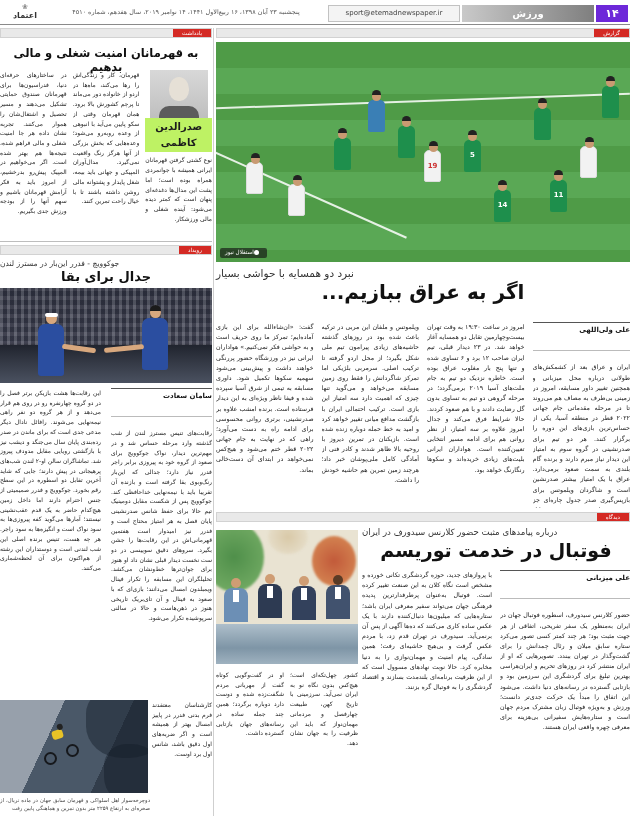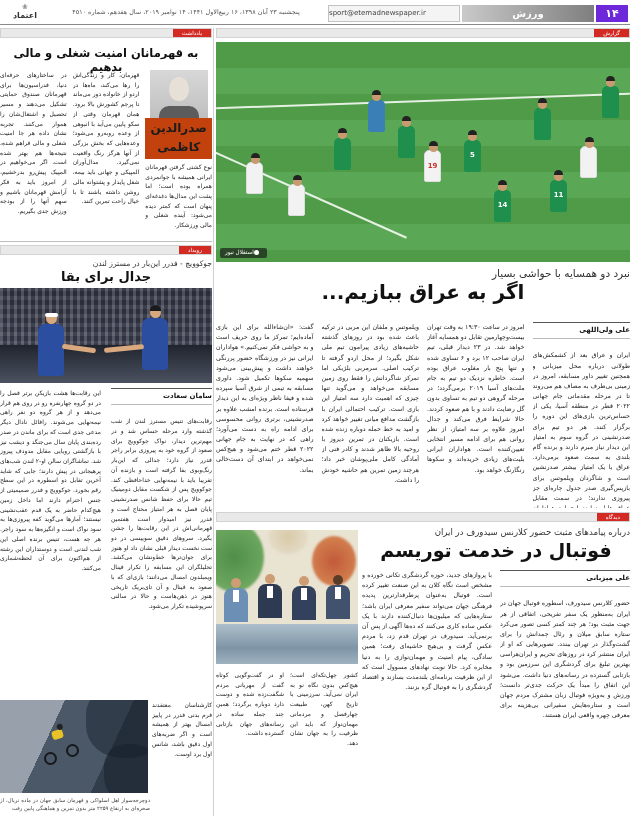--- a/index.html
+++ b/index.html
@@ -8,39 +8,39 @@
   #page{position:relative;width:630px;height:820px;margin:0 auto;background:#fff;overflow:hidden;direction:rtl;}
   .abs{position:absolute;}
 
   
   .pagenum{left:auto;right:2px;top:5px;width:32px;height:17px;background:#6d28d9;color:#fff;
     font-weight:bold;font-size:11px;text-align:center;line-height:17px;}
   .sectionbar{right:36px;top:5px;width:132px;height:17px;
     background:linear-gradient(to left,#7f7f7f,#c9c9c9);color:#fff;font-weight:bold;
     font-size:10px;text-align:center;line-height:17px;}
   .emailbox{right:170px;top:5px;width:132px;height:17px;background:#f4f4f4;border:1px solid #c2c2c2;
-    color:#444;font-size:7px;text-align:left;line-height:15px;direction:ltr;}
+    color:#444;font-size:7px;text-align:center;line-height:15px;direction:ltr;}
   .dateline{right:306px;top:8px;left:48px;color:#555;font-size:6.4px;text-align:center;white-space:nowrap;overflow:hidden;}
   .brand{left:5px;top:4px;width:40px;text-align:center;color:#333;font-size:8px;font-weight:bold;line-height:1.1;}
   .brand .orn{font-size:7px;color:#888;display:block;}
   .hdr-rule{left:0;right:0;top:24px;border-top:1px solid #8a8a8a;height:0;}
 
   
   .strip{height:10px;background:#e9e9e9;border:1px solid #d2d2d2;display:flex;align-items:stretch;}
   .redlabel{background:#d42a24;color:#fff;font-size:5.6px;line-height:9px;padding:0 9px;height:100%;
     display:inline-block;}
   .vdiv{left:213px;top:28px;width:1px;height:788px;background:#cfcfcf;}
 
   
-  .kicker{color:#333;text-align:right;}
+  .kicker{color:#333;text-align:left;}
   .headline{color:#111;font-weight:bold;text-align:center;letter-spacing:-0.3px;}
   .cols{display:flex;}
   .col{flex:1;overflow:hidden;font-size:6.3px;line-height:1.62;color:#1c1c1c;text-align:justify;}
   .col-sm{font-size:6.0px;}
-  .byline{border-top:1.5px solid #555;border-bottom:0.5px solid #bbb;padding:2px 0 2px;margin-bottom:11px;
+  .byline{border-top:1.5px solid #555;border-bottom:0.5px solid #bbb;padding:2px 0 14px;margin-bottom:11px;
     font-weight:bold;font-size:7px;color:#111;}
   .caption{font-size:5.3px;line-height:1.5;color:#444;text-align:justify;}
   .rule{border-top:1px solid #bdbdbd;height:0;}
 
   
   .main-photo{left:216px;top:42px;width:414px;height:220px;overflow:hidden;
     background:repeating-linear-gradient(180deg,#4f9b47 0 26px,#5aa855 26px 52px);}
   .pitchline{position:absolute;background:rgba(255,255,255,.85);}
   .pl{position:absolute;width:17px;height:32px;border-radius:5px 5px 2px 2px;}
   .pl::before{content:"";position:absolute;top:-8px;left:4px;width:9px;height:9px;border-radius:50%;background:#c99a72;}
@@ -65,21 +65,21 @@
   .tn{position:absolute;width:26px;height:52px;border-radius:7px 7px 3px 3px;background:#2b4ea0;}
   .tn::before{content:"";position:absolute;top:-11px;left:8px;width:11px;height:11px;border-radius:50%;background:#d8a87e;}
   .tn.hb::after{content:"";position:absolute;top:-11px;left:7px;width:13px;height:4px;background:#fff;border-radius:2px;}
   .tn.dk::after{content:"";position:absolute;top:-13px;left:8px;width:11px;height:6px;border-radius:6px 6px 0 0;background:#1b1b1b;}
   .tn-arm{position:absolute;height:5px;background:#d8a87e;border-radius:3px;}
 
   
   .portrait{width:58px;height:48px;background:linear-gradient(180deg,#d8d8d8,#bfbfbf);position:relative;overflow:hidden;margin:0 auto;}
   .portrait::before{content:"";position:absolute;top:7px;left:19px;width:20px;height:24px;border-radius:50% 50% 45% 45%;background:#e6e0d6;}
   .portrait::after{content:"";position:absolute;bottom:-6px;left:9px;width:40px;height:18px;border-radius:10px 10px 0 0;background:#5c5c5c;}
-  .portrait-name{font-size:12px;font-weight:bold;text-align:center;background:#c2410c;padding:1px 2px;margin-bottom:3px;}
+  .portrait-name{font-size:10px;font-weight:bold;text-align:center;background:#bef264;padding:1px 2px;margin-bottom:3px;}
 
   
   .conf-photo{left:216px;top:530px;width:142px;height:134px;overflow:hidden;background:#e9e3d2;}
   .blob{position:absolute;border-radius:50%;filter:blur(1px);}
   .cf{position:absolute;width:24px;height:34px;border-radius:8px 8px 0 0;}
   .cf::before{content:"";position:absolute;top:-10px;left:7px;width:10px;height:10px;border-radius:50%;background:#cf9d74;}
   .cf.dark::before{background:#5a3b26;}
   .cf .shirt{position:absolute;top:2px;left:9px;width:6px;height:12px;background:#fff;}
   .conf-table{position:absolute;left:0;right:0;bottom:0;height:40px;
     background:linear-gradient(180deg,#aebfcb,#7e95a6 60%,#9fb2c0);}

